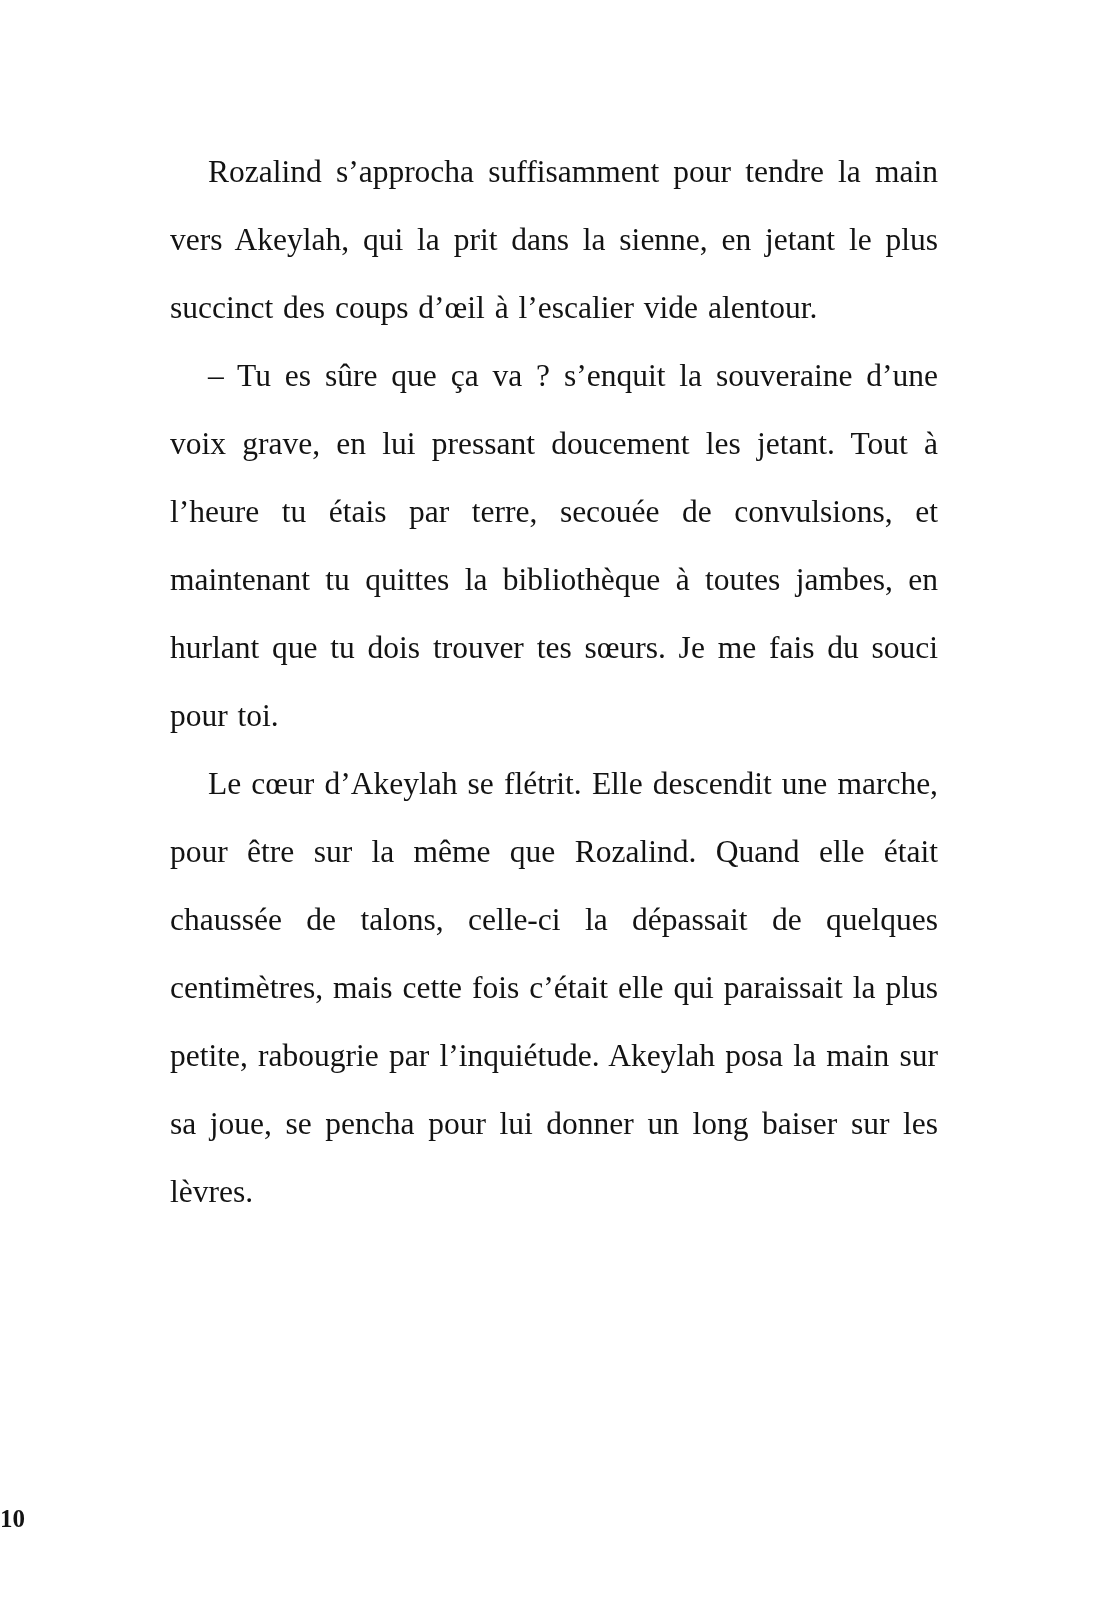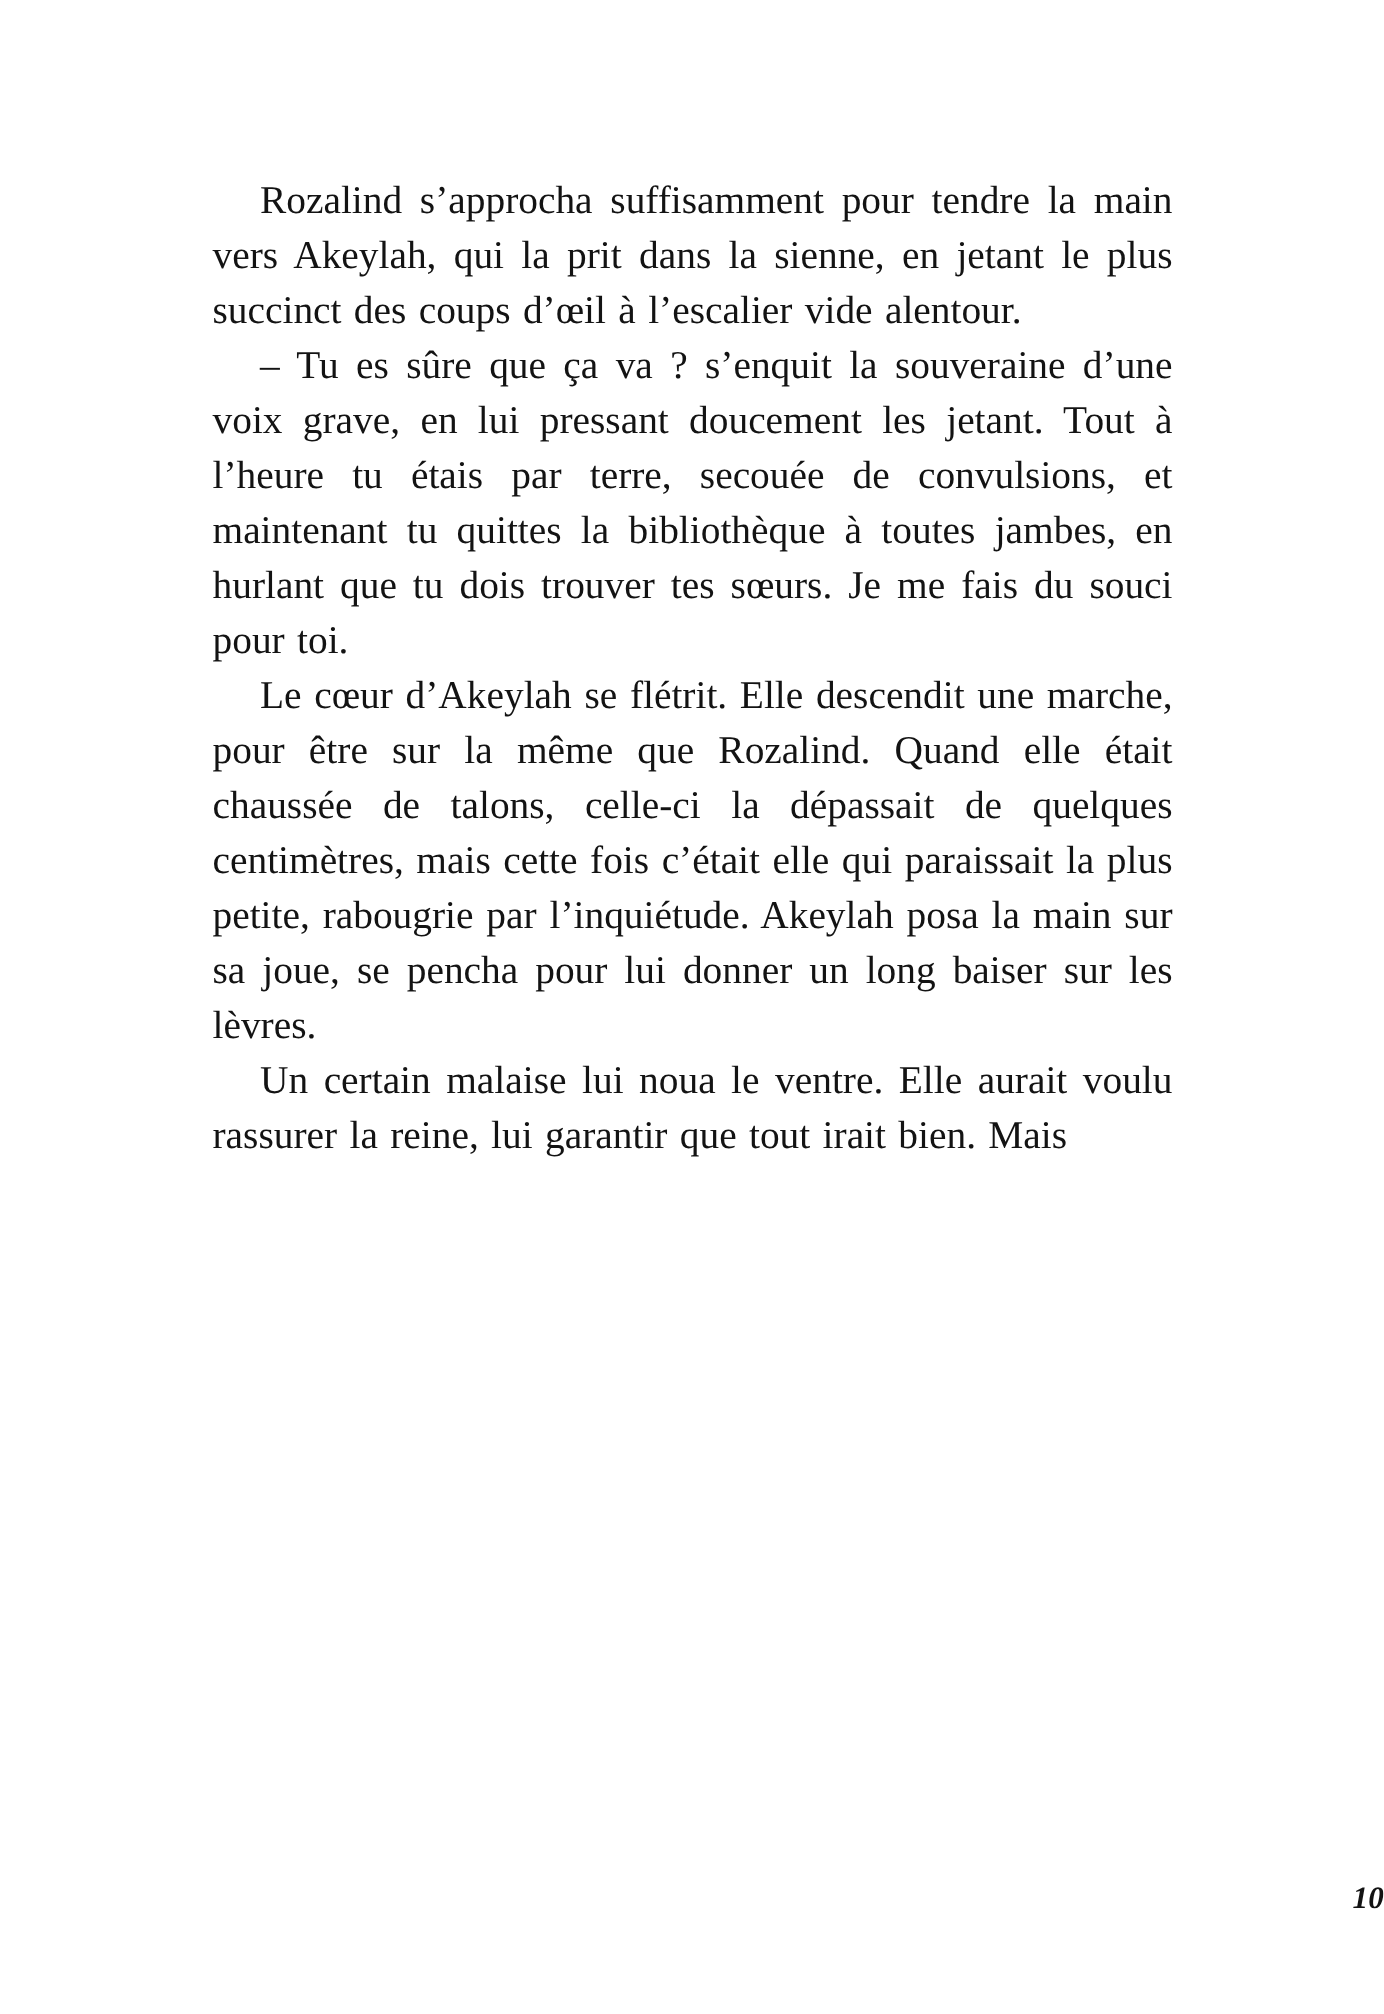--- a/index.html
+++ b/index.html
@@ -15,46 +15,44 @@
     overflow: hidden;
     font-family: "Liberation Serif", "DejaVu Serif", serif;
     color: #131313;
   }
   .text-block {
     position: absolute;
     left: 170px;
     top: 138px;
     width: 768px;
     font-size: 31.5px;
-    line-height: 44px;
+    line-height: 68px;
     text-align: justify;
     text-justify: inter-word;
   }
   .text-block p {
     margin: 0;
     padding: 0;
     text-indent: 38px;
     word-spacing: 2px;
   }
   .page-number {
     position: absolute;
     left: 0;
     width: 100%;
     bottom: 78px;
-    text-align: right;
+    text-align: left;
     font-size: 25px;
     font-weight: bold;
     color: #131313;
-    font-style: italic;
   }
 </style>
 </head>
 <body>
 
 <div class="book-page">
   <div class="text-block">
     <p>Rozalind s’approcha suffisamment pour tendre la main vers Akeylah, qui la prit dans la sienne, en jetant le plus succinct des coups d’œil à l’escalier vide alentour.</p>
     <p>– Tu es sûre que ça va ? s’enquit la souveraine d’une voix grave, en lui pressant doucement les jetant. Tout à l’heure tu étais par terre, secouée de convulsions, et maintenant tu quittes la bibliothèque à toutes jambes, en hurlant que tu dois trouver tes sœurs. Je me fais du souci pour toi.</p>
     <p>Le cœur d’Akeylah se flétrit. Elle descendit une marche, pour être sur la même que Rozalind. Quand elle était chaussée de talons, celle-ci la dépassait de quelques centimètres, mais cette fois c’était elle qui paraissait la plus petite, rabougrie par l’inquiétude. Akeylah posa la main sur sa joue, se pencha pour lui donner un long baiser sur les lèvres.</p>
-    <p>Un certain malaise lui noua le ventre. Elle aurait voulu rassurer la reine, lui garantir que tout irait bien. Mais</p>
   </div>
   <div class="page-number">10</div>
 </div>
 
 </body></html>

